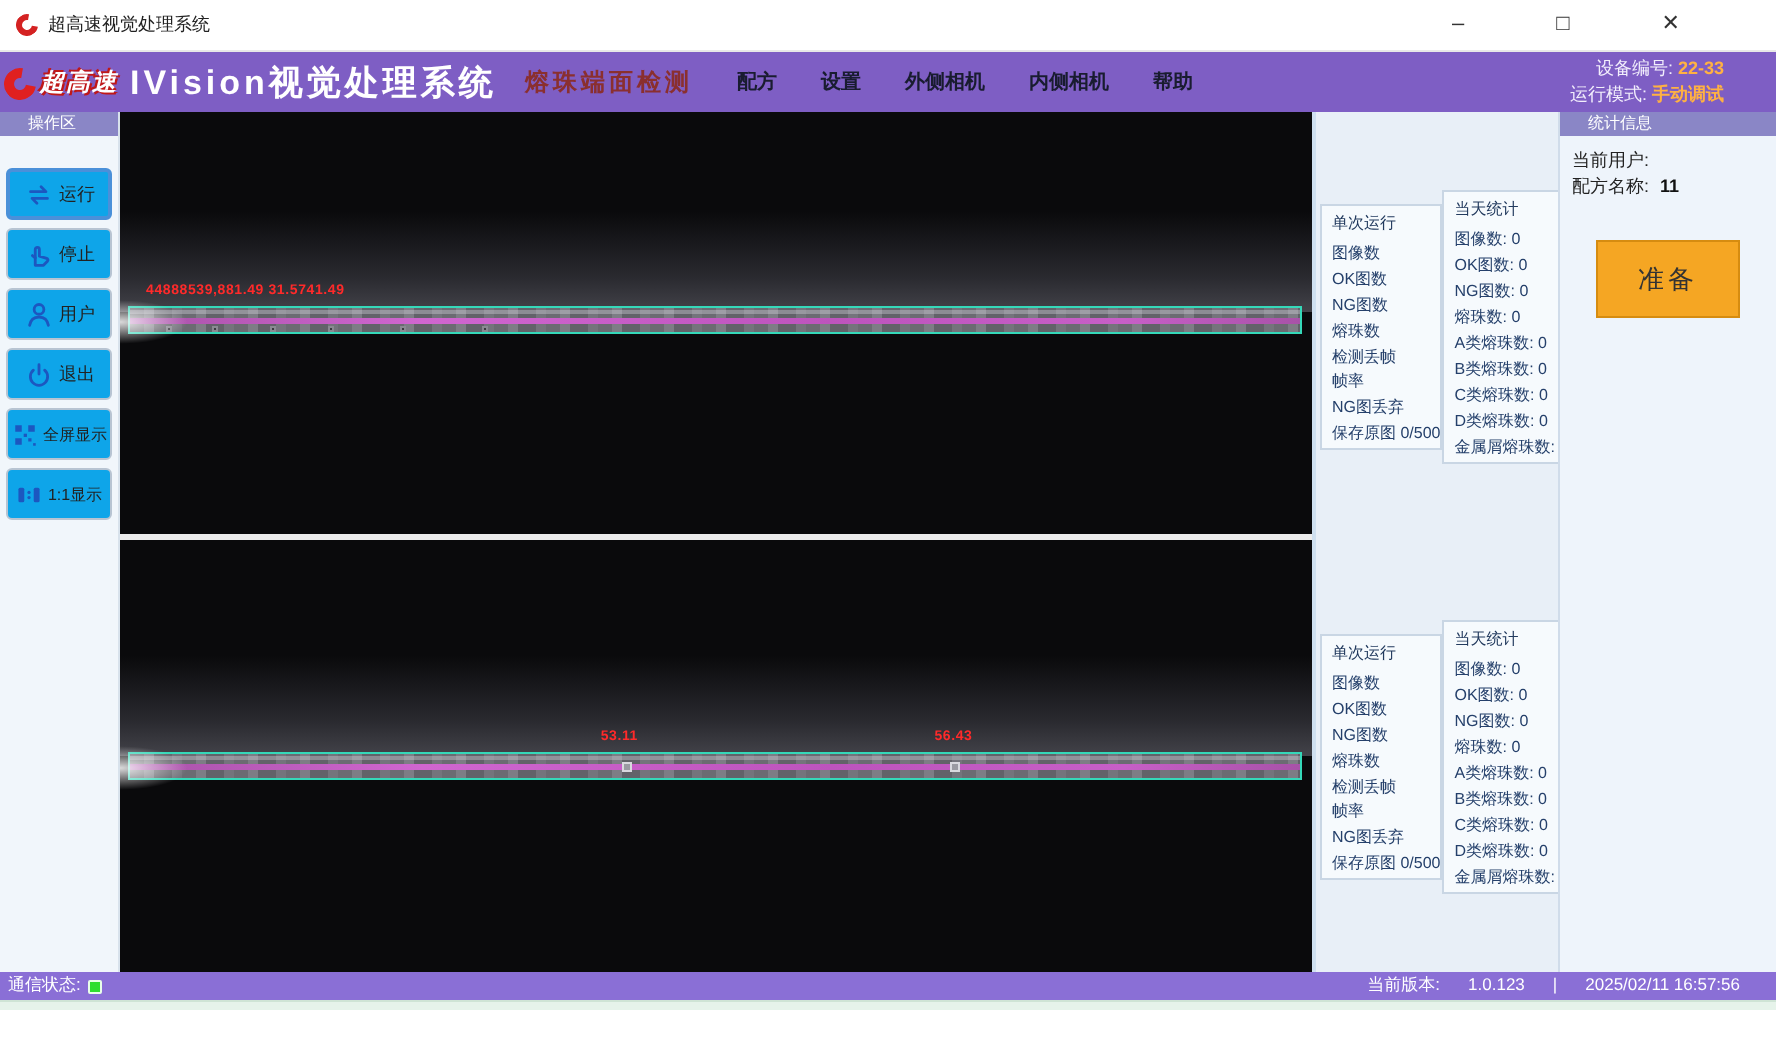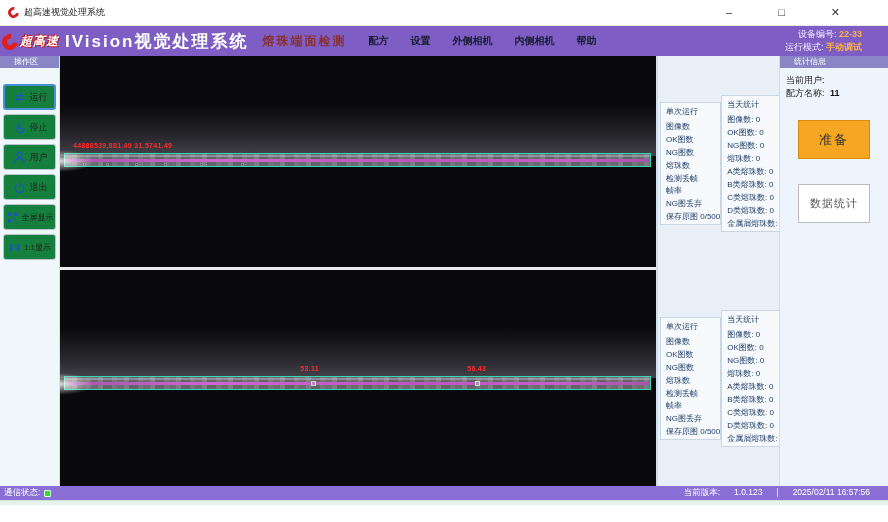--- a/index.html
+++ b/index.html
@@ -38,21 +38,21 @@
 
   
   .main { display:flex; height:430px; }
 
   
   .sidebar { width:60px; background:#f1f6fb; border-right:1px solid #d8e2ec;
     display:flex; flex-direction:column; }
   .panel-cap { height:12px; background:#8a86c6; color:#fff; font-size:8px;
     line-height:12px; padding-left:14px; }
   .side-btns { display:flex; flex-direction:column; gap:4px; padding:16px 3px 0 3px; }
-  .side-btn { height:26px; background:#15803d; border:1px solid #b8c4d2; border-radius:3px;
+  .side-btn { height:26px; background:#0ea5e9; border:1px solid #b8c4d2; border-radius:3px;
     display:flex; align-items:center; justify-content:center; gap:3px; cursor:pointer; }
   .side-btn.active { border:2px solid #4a90d9; }
   .side-btn .sb-label { font-size:9px; color:#222; white-space:nowrap; }
   .side-btn.small .sb-label { font-size:8px; }
   .side-btn svg { flex:0 0 auto; }
 
   
   .viewport { width:596px; display:flex; flex-direction:column; background:#000; }
   .cam { position:relative; overflow:hidden; background:#0a0a0c; }
   .cam1 { height:211px; }
@@ -304,21 +304,20 @@
       <div class="panel-cap">统计信息</div>
       <div class="info-body">
         <div class="info-line">
           <span>当前用户:</span>
         </div>
         <div class="info-line">
           <span>配方名称:</span>
           <span class="val">11</span>
         </div>
         <button class="btn-prepare">准备</button>
-        <button class="btn-datastats">数据统计</button>
       </div>
     </div>
   </div>
 
   <div class="statusbar">
     <span class="comm">
       <span>通信状态:</span>
       <span class="led"></span>
     </span>
     <span class="sb-right">

